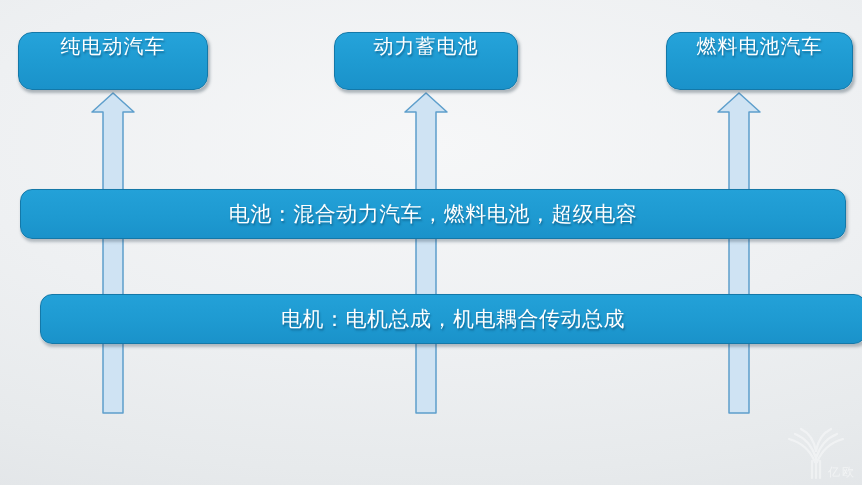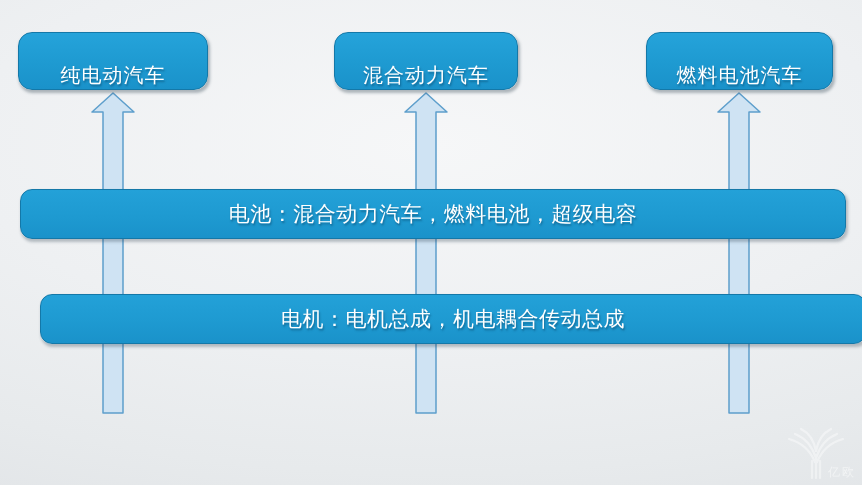--- a/index.html
+++ b/index.html
@@ -14,28 +14,28 @@
     background:radial-gradient(ellipse 120% 90% at 50% 30%, #f6f7f8 0%, #eef0f2 45%, #e7eaec 75%, #e0e3e6 100%);
   }
   .vehicle-box{
     position:absolute;top:32px;height:58px;
     box-sizing:border-box;
     border-radius:14px;
     background:linear-gradient(180deg,#25a3da 0%,#1e9ad1 55%,#1a92ca 100%);
     border:1.6px solid #1478a8;
     box-shadow:1.5px 2.5px 3px rgba(40,60,75,.35);
     color:#fff;
-    display:flex;align-items:flex-end;justify-content:center;
+    display:flex;align-items:flex-start;justify-content:center;
     font-size:20px;letter-spacing:1px;
     text-shadow:1px 2px 2px rgba(8,62,96,.5);
     z-index:3;
   }
   #vehicle-box-1{left:18px;width:190px;}
   #vehicle-box-2{left:334px;width:184px;}
-  #vehicle-box-3{left:646px;width:187px;}
+  #vehicle-box-3{left:666px;width:187px;}
   .layer-bar{
     position:absolute;left:20px;width:826px;height:50px;
     box-sizing:border-box;
     border-radius:12px;
     background:linear-gradient(180deg,#23a1d8 0%,#1e9ad1 55%,#1a92ca 100%);
     border:1.6px solid #1478a8;
     box-shadow:1.5px 2.5px 3px rgba(40,60,75,.3);
     color:#fff;
     display:flex;align-items:center;justify-content:center;
     font-size:21px;letter-spacing:.5px;
@@ -70,21 +70,21 @@
   </svg>
   <svg id="up-arrow-3" class="up-arrow" viewBox="0 0 46 322">
     <polygon points="23,1 2,20 13,20 13,321 33,321 33,20 44,20" stroke-width="1.5" stroke-linejoin="round" fill="#cfe3f3"></polygon>
     <polygon points="23,1 2,20 13,20 13,321 33,321 33,20 44,20" fill="none" stroke-width="1.5" stroke-linejoin="round" stroke="#5e9fcc"></polygon>
   </svg>
 
   <div id="vehicle-box-1" class="vehicle-box">
     <span>纯电动汽车</span>
   </div>
   <div id="vehicle-box-2" class="vehicle-box">
-    <span>混合动力汽车</span>
+    <span>动力蓄电池</span>
   </div>
   <div id="vehicle-box-3" class="vehicle-box">
     <span>燃料电池汽车</span>
   </div>
 
   <div id="layer-bar-1" class="layer-bar">
     <span>电池：混合动力汽车，燃料电池，超级电容</span>
   </div>
   <div id="layer-bar-2" class="layer-bar">
     <span>电机：电机总成，机电耦合传动总成</span>

